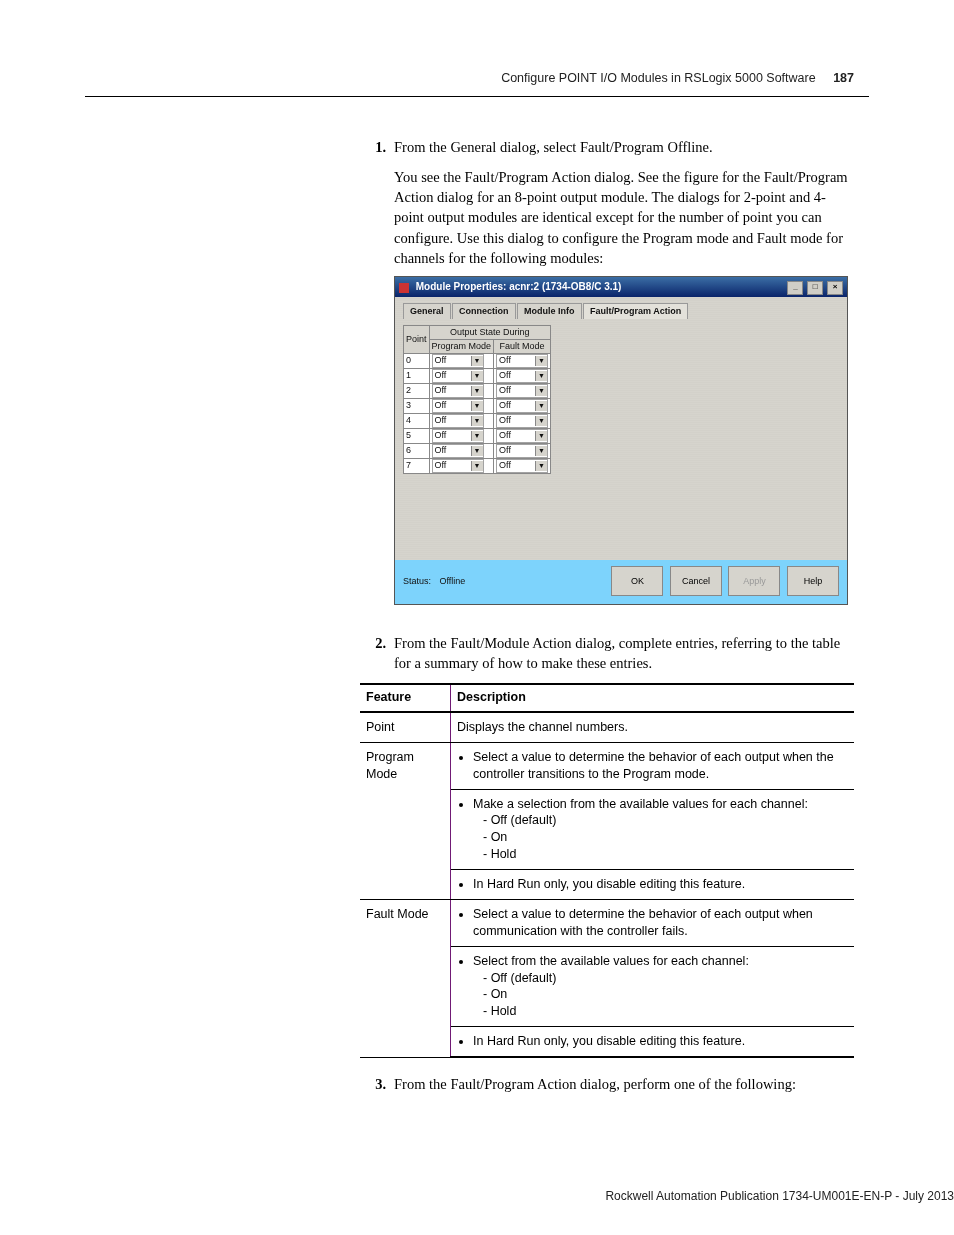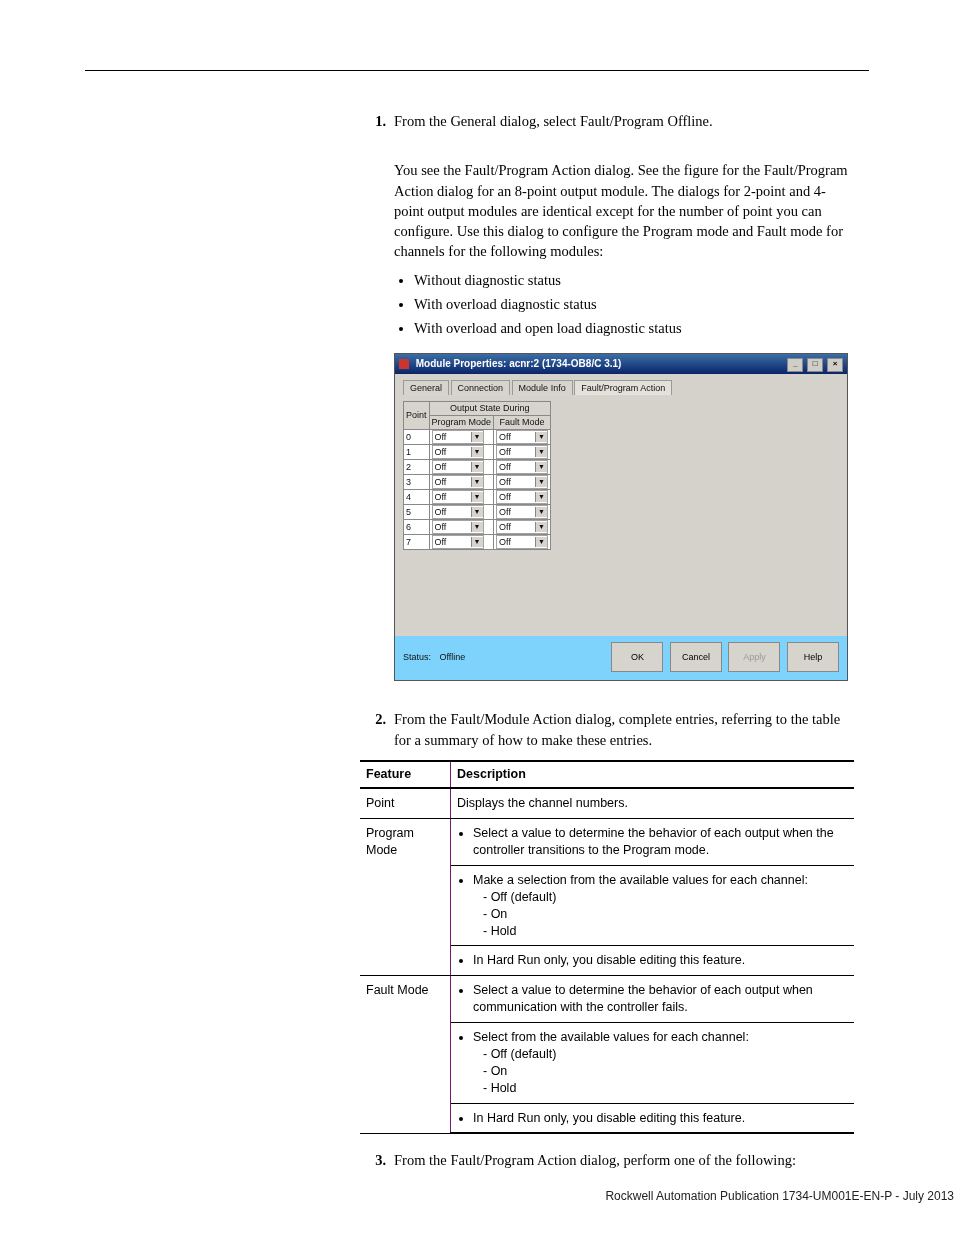--- a/index.html
+++ b/index.html
@@ -48,21 +48,21 @@
     width: 26px;
     flex: 0 0 26px;
     text-align: right;
     padding-right: 8px;
   }
   .step-body {
     flex: 1;
   }
   .para-indent {
     margin-left: 34px;
-    margin-top: 29px;
+    margin-top: 10px;
     margin-bottom: 8px;
   }
   .bullets {
     margin: 4px 0 14px 34px;
     padding-left: 20px;
   }
   .bullets li {
     margin-bottom: 4px;
   }
 
@@ -107,20 +107,21 @@
     font-size: 9px;
     margin-bottom: 6px;
   }
   .tab {
     display: inline-block;
     border: 1px solid #999;
     border-bottom: none;
     background: #d6d4cd;
     padding: 1px 6px;
     margin-right: -1px;
+    font-weight: bold;
   }
   .tab.active { background: #e3e1da; }
   .ptable {
     border-collapse: collapse;
     background: #fff;
     font-size: 9px;
   }
   .ptable th, .ptable td {
     border: 1px solid #888;
     padding: 0 2px;
@@ -212,36 +213,35 @@
     text-align: right;
     font-family: Arial, Helvetica, sans-serif;
     font-size: 12px;
     color: #222;
   }
 </style>
 </head>
 <body>
 
 <div class="page">
+  <div class="header-line">
+    <span>Configure POINT I/O Modules in RSLogix 5000 Software</span>
+    <span class="pgno">187</span>
+  </div>
   <div class="hr"></div>
 
   <div class="content">
 
     <div class="step">
       <div class="step-num">1.</div>
       <div class="step-body">From the General dialog, select Fault/Program Offline.</div>
     </div>
 
     <div class="para-indent">You see the Fault/Program Action dialog. See the figure for the Fault/Program Action dialog for an 8-point output module. The dialogs for 2-point and 4-point output modules are identical except for the number of point you can configure. Use this dialog to configure the Program mode and Fault mode for channels for the following modules:</div>
 
-    <ul class="bullets">
-      <li>Without diagnostic status</li>
-      <li>With overload diagnostic status</li>
-      <li>With overload and open load diagnostic status</li>
-    </ul>
 
     <div class="dialog">
       <div class="titlebar">
         <div>
           <span style="display:inline-block;width:10px;height:10px;background:#c33;margin-right:4px;vertical-align:middle;"></span>
           <span>Module Properties: acnr:2 (1734-OB8/C 3.1)</span>
         </div>
         <div class="winbtns">
           <span>_</span>
           <span>□</span>

